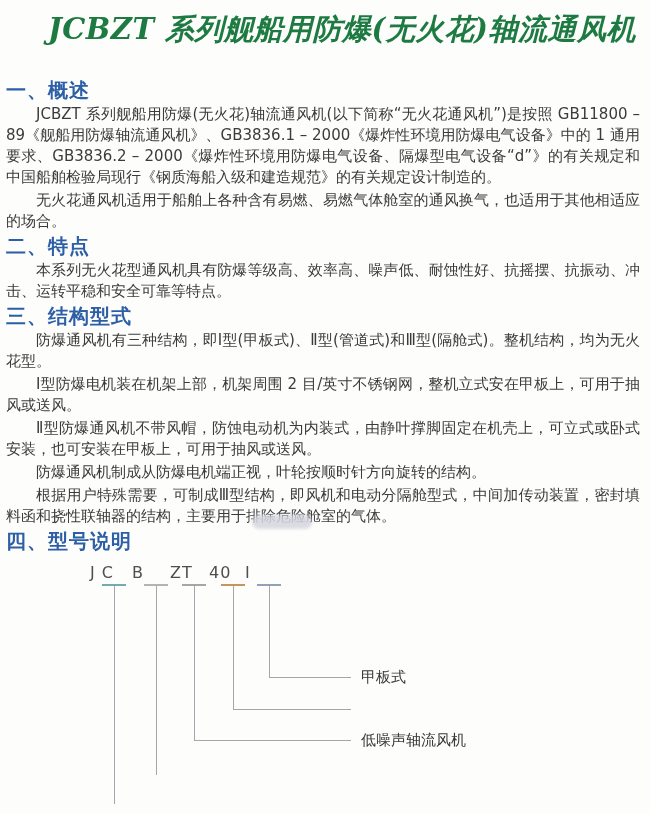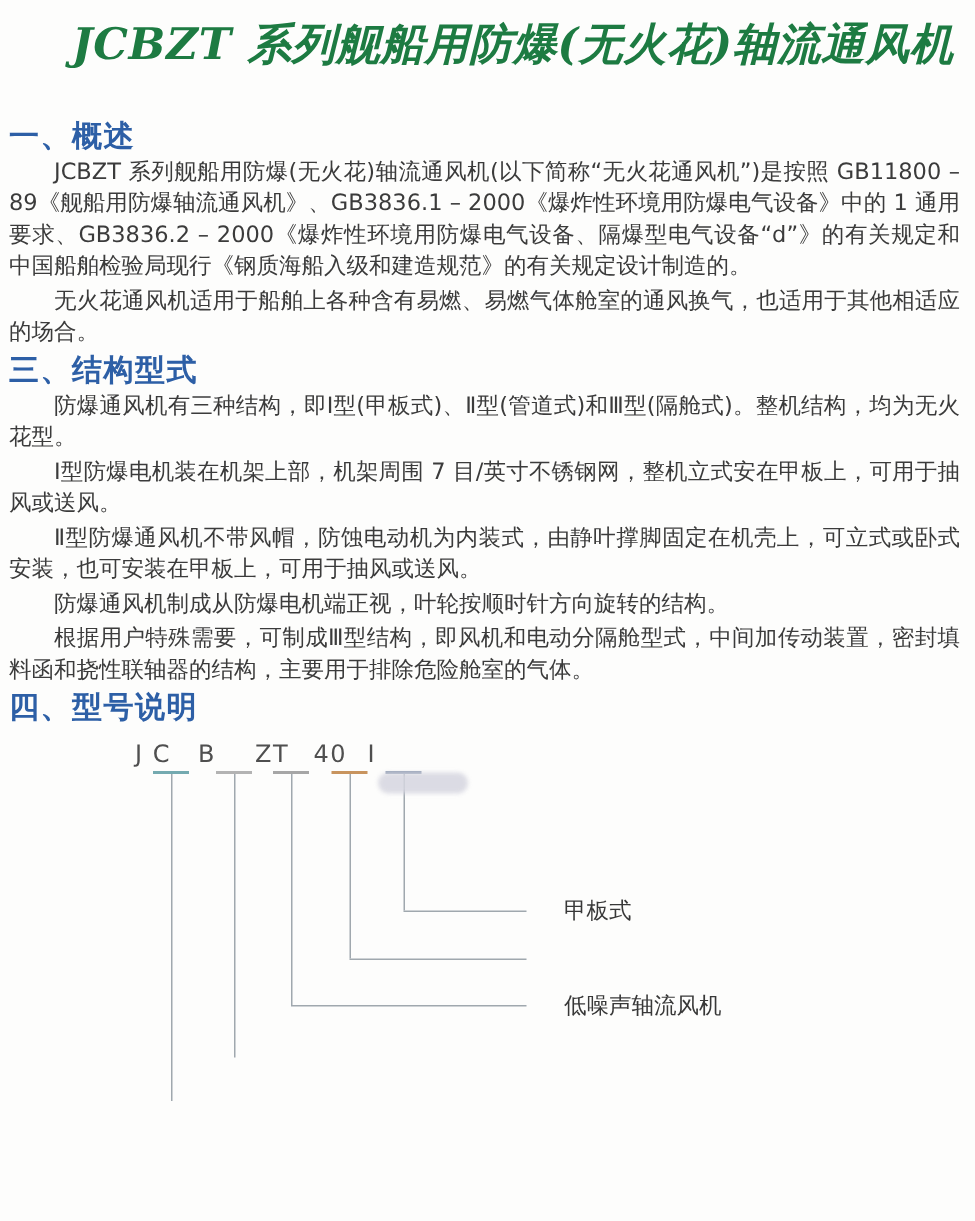--- a/index.html
+++ b/index.html
@@ -43,21 +43,21 @@
   .u3{left:215px; background:#c8945e}
   .u4{left:251px; background:#93a0b5}
   .vl { position:absolute; top:27px; width:1px; background:var(--line,#a0a8ae); }
   .v0{left:108px;height:218px} .v1{left:150px;height:189px}
   .v2{left:188px;height:154px} .v3{left:227px;height:123px} .v4{left:263px;height:91px}
   .hl { position:absolute; height:1px; background:var(--line,#a0a8ae); }
   .h2d{top:181px;left:188px;width:157px}
   .h3d{top:150px;left:227px;width:118px}
   .h4d{top:118px;left:263px;width:82px}
   .dlabel {
-    position:absolute; left:370px; font-size:15px; line-height:20px; color:#383838;
+    position:absolute; left:355px; font-size:15px; line-height:20px; color:#383838;
   } .l2{top:171px} .l3{top:140px} .l4{top:108px}
   .smudge {
     position:absolute; left:252px; top:515px; width:60px; height:14px;
     background:var(--smudge,#d6d6e0); border-radius:7px;
     filter:blur(1.5px); opacity:.85;
   }
 </style>
 </head>
 <body>
 
@@ -66,25 +66,29 @@
   <h1 class="doc-title">JCBZT 系列舰船用防爆(无火花)轴流通风机</h1>
 
   <div class="content">
 
     <section class="sec first">
       <h2 class="sec-h">一、概述</h2>
       <p class="body">JCBZT 系列舰船用防爆(无火花)轴流通风机(以下简称“无火花通风机”)是按照 GB11800 – 89《舰船用防爆轴流通风机》、GB3836.1 – 2000《爆炸性环境用防爆电气设备》中的 1 通用要求、GB3836.2 – 2000《爆炸性环境用防爆电气设备、隔爆型电气设备“d”》的有关规定和中国船舶检验局现行《钢质海船入级和建造规范》的有关规定设计制造的。</p>
       <p class="body">无火花通风机适用于船舶上各种含有易燃、易燃气体舱室的通风换气，也适用于其他相适应的场合。</p>
     </section>
 
+    <section class="sec">
+      <h2 class="sec-h">二、特点</h2>
+      <p class="body">本系列无火花型通风机具有防爆等级高、效率高、噪声低、耐蚀性好、抗摇摆、抗振动、冲击、运转平稳和安全可靠等特点。</p>
+    </section>
 
     <section class="sec">
       <h2 class="sec-h">三、结构型式</h2>
       <p class="body">防爆通风机有三种结构，即Ⅰ型(甲板式)、Ⅱ型(管道式)和Ⅲ型(隔舱式)。整机结构，均为无火花型。</p>
-      <p class="body">Ⅰ型防爆电机装在机架上部，机架周围 7 目/英寸不锈钢网，整机立式安在甲板上，可用于抽风或送风。</p>
+      <p class="body">Ⅰ型防爆电机装在机架上部，机架周围 2 目/英寸不锈钢网，整机立式安在甲板上，可用于抽风或送风。</p>
       <p class="body">Ⅱ型防爆通风机不带风帽，防蚀电动机为内装式，由静叶撑脚固定在机壳上，可立式或卧式安装，也可安装在甲板上，可用于抽风或送风。</p>
       <p class="body">防爆通风机制成从防爆电机端正视，叶轮按顺时针方向旋转的结构。</p>
       <p class="body">根据用户特殊需要，可制成Ⅲ型结构，即风机和电动分隔舱型式，中间加传动装置，密封填料函和挠性联轴器的结构，主要用于排除危险舱室的气体。</p>
     </section>
 
     <section class="sec">
       <h2 class="sec-h">四、型号说明</h2>
 
       <div class="diagram">
 

